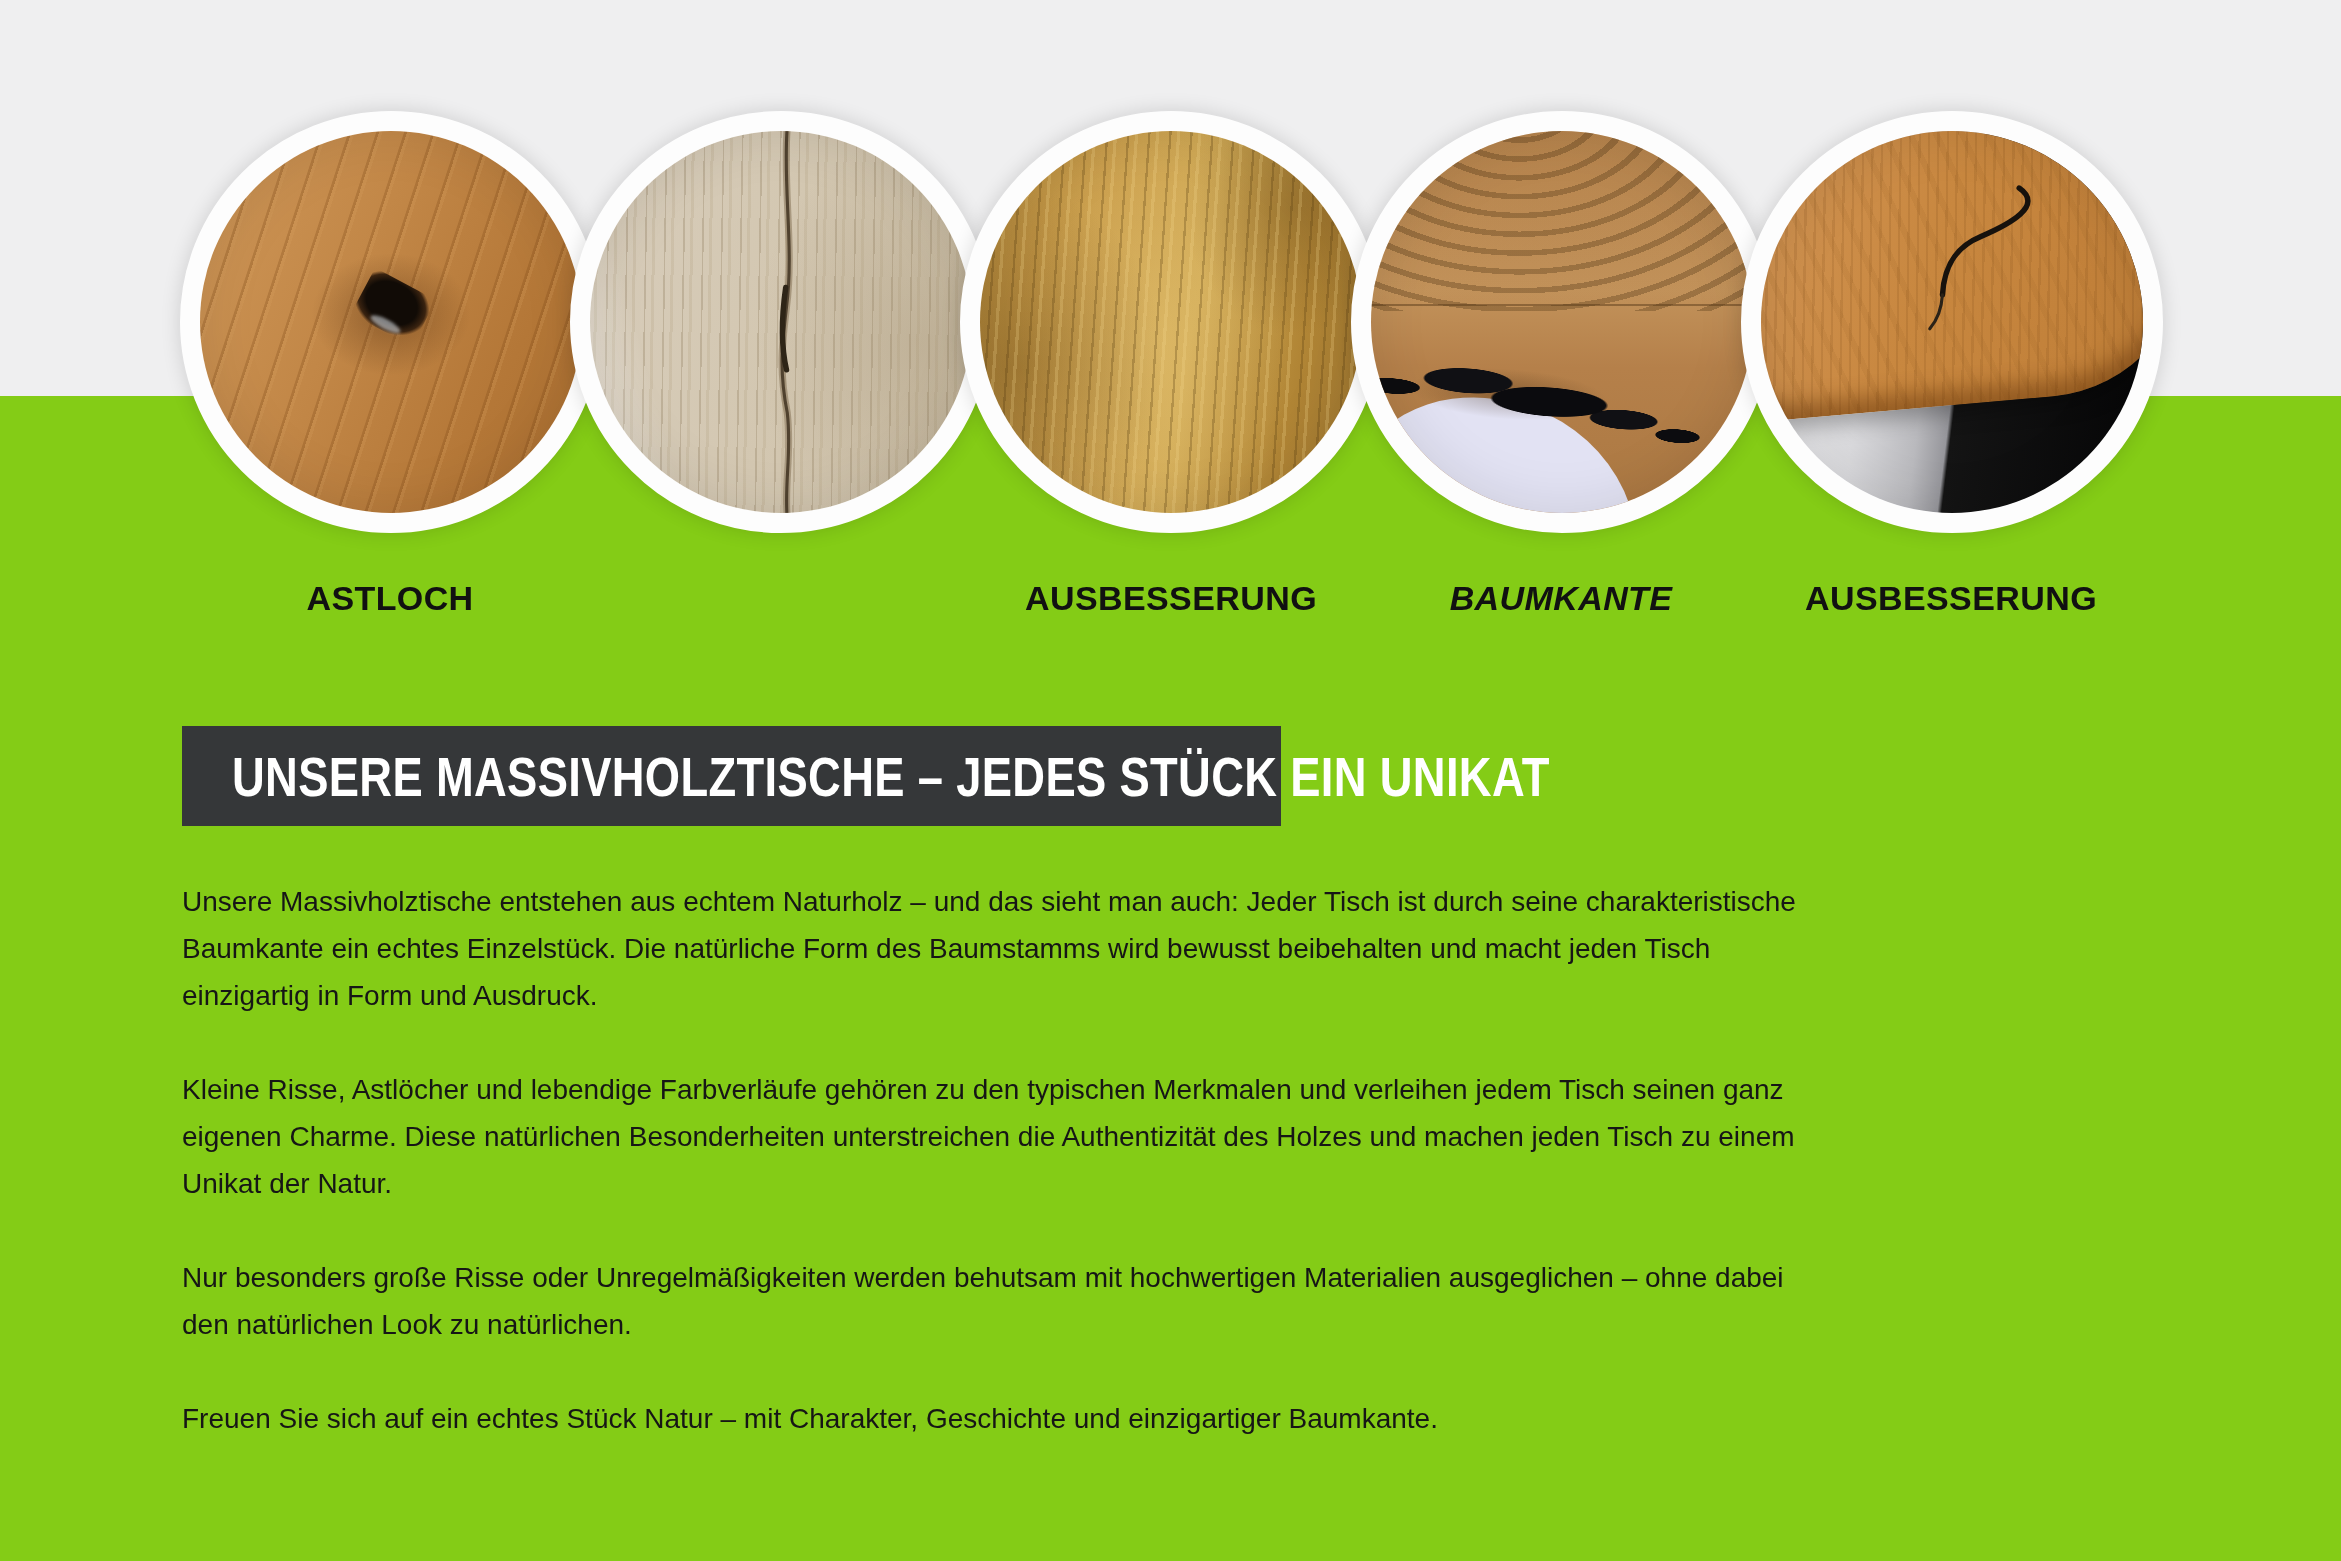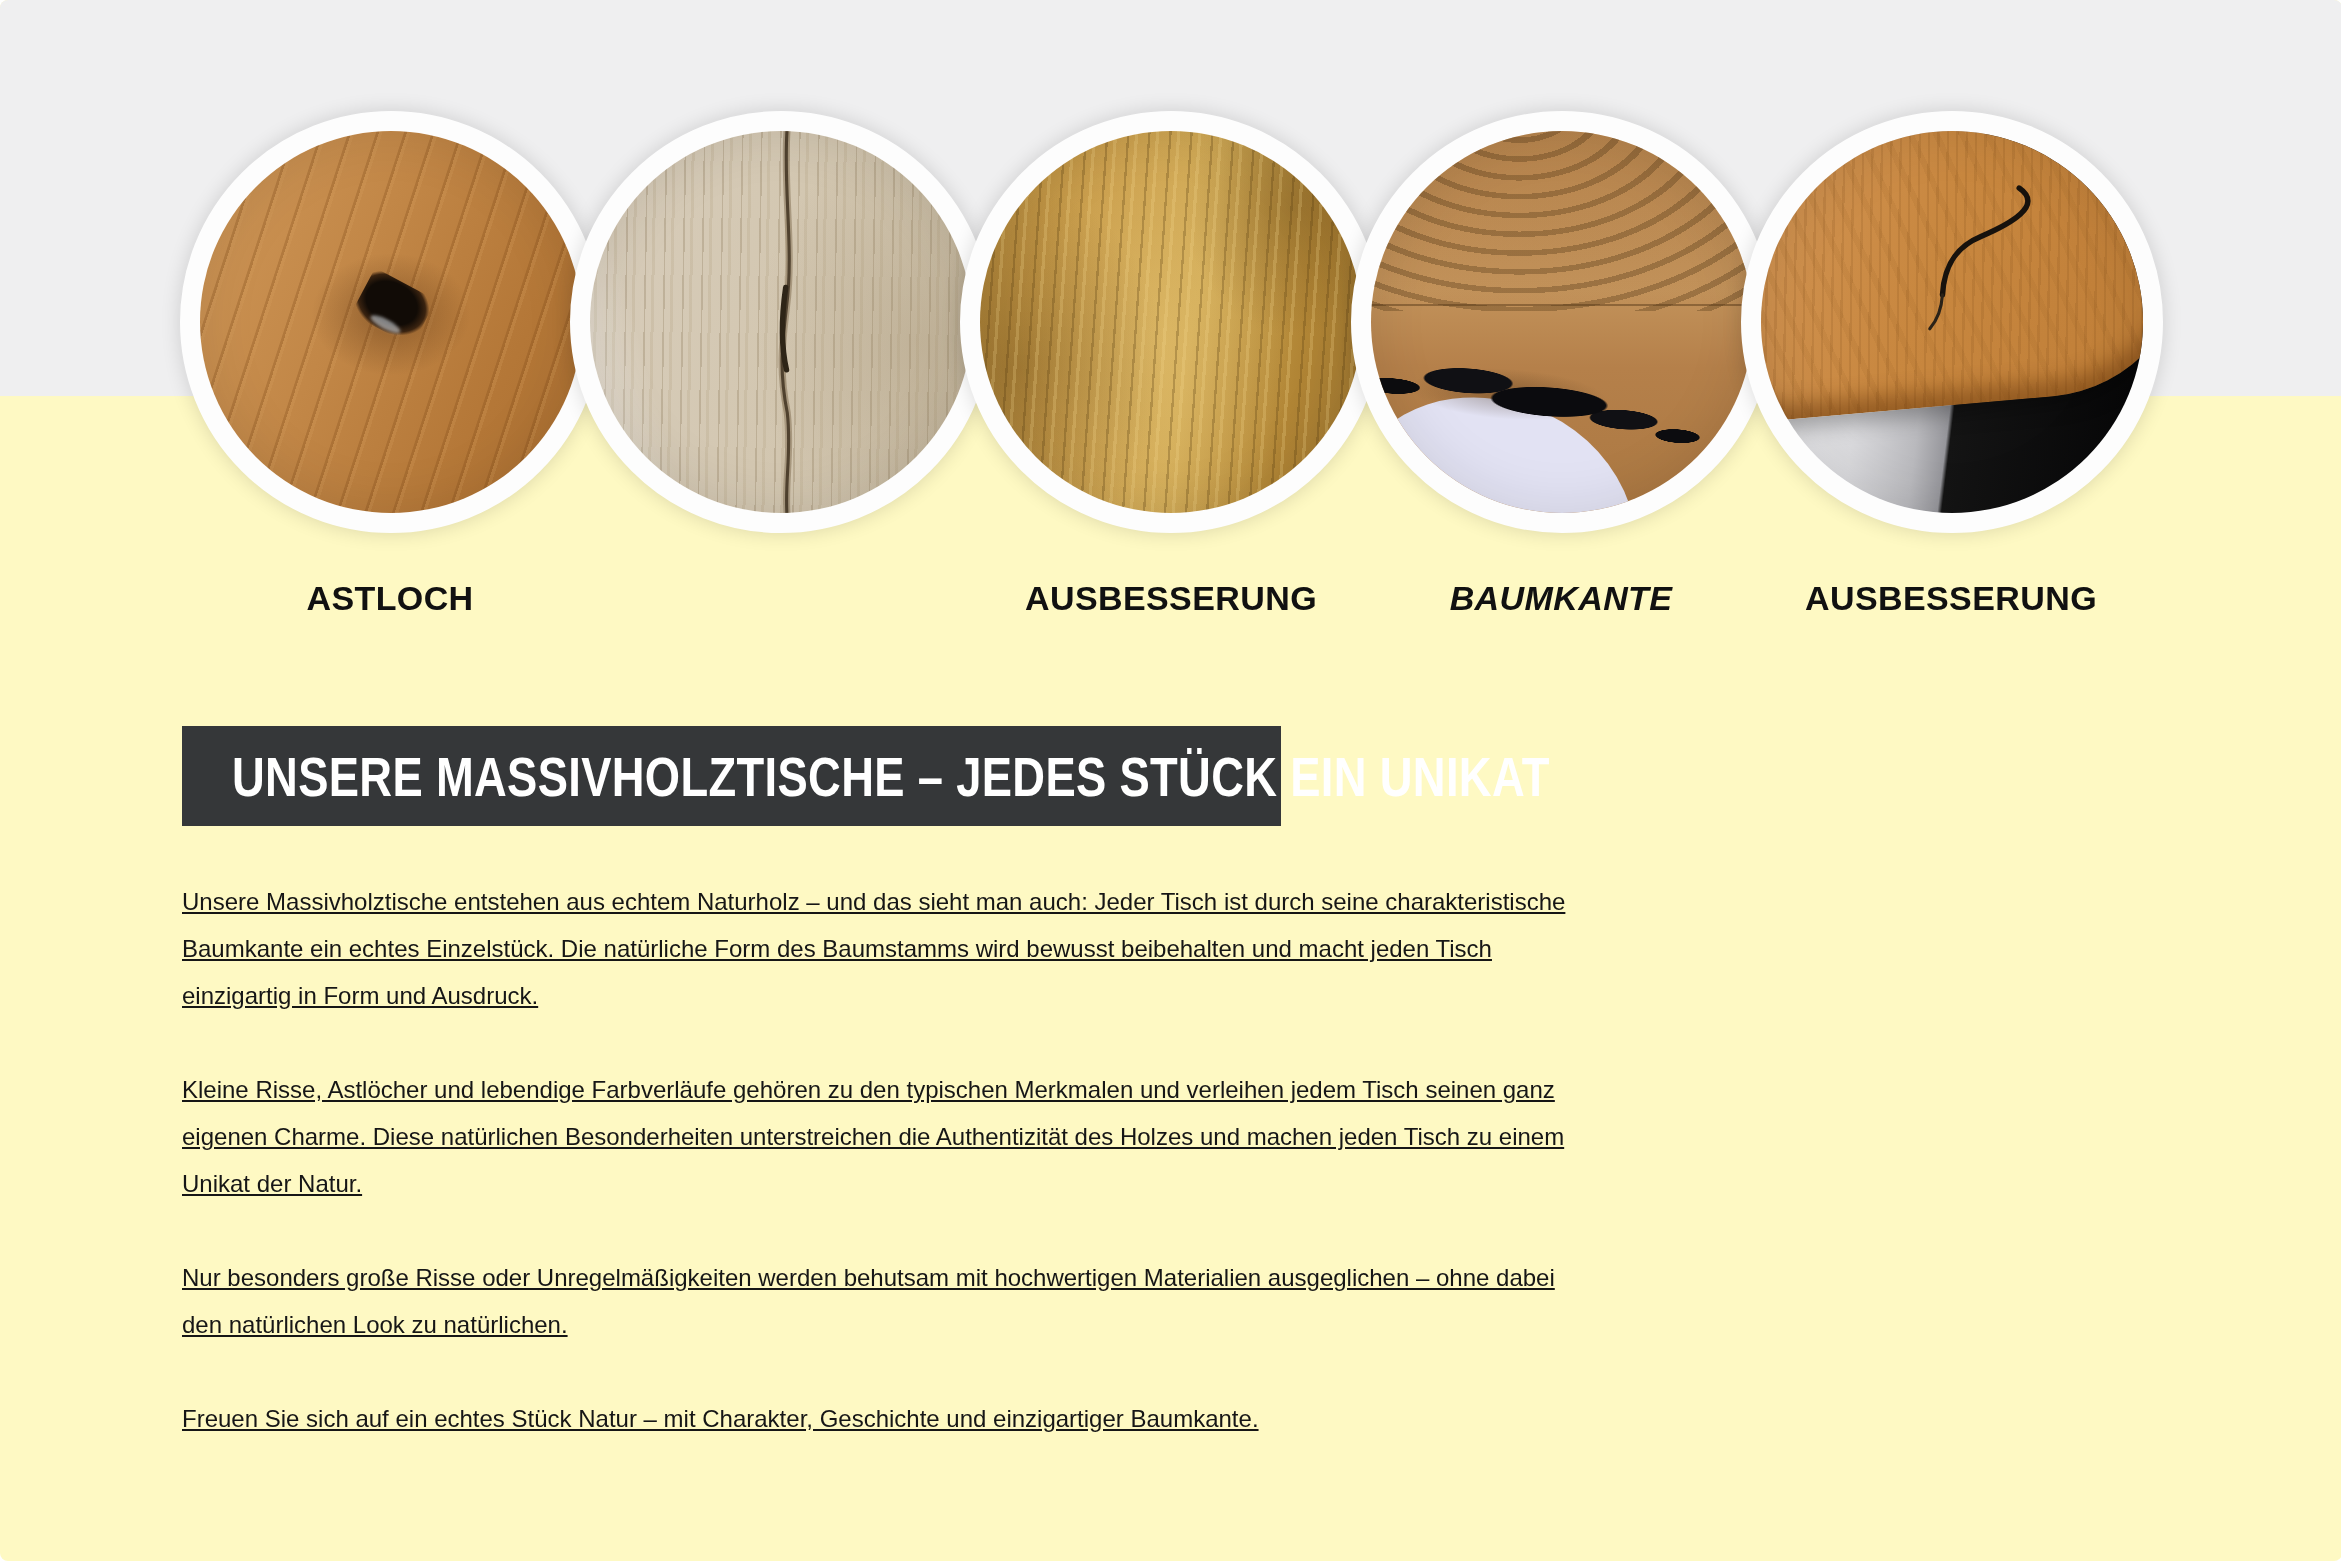--- a/index.html
+++ b/index.html
@@ -1,19 +1,18 @@
 <!DOCTYPE html>
 <html style="font-size:12.5px"><head>
 <meta charset="utf-8">
 <style>
   html,body{margin:0;padding:0;background:#ffffff;}
   .canvas{
-    position:relative;width:2342px;height:1561px;background:#fef9c3;overflow:hidden;
+    position:relative;width:2342px;height:1561px;background:#84cc16;overflow:hidden;
     font-family:"Liberation Sans","DejaVu Sans",sans-serif;
-    border-radius:8px;
   }
   .top-band{position:absolute;left:0;top:0;width:2342px;height:396px;background:#efeff0;}
 
   
   .feature{
     position:absolute;top:111px;width:422px;height:422px;border-radius:50%;
     box-sizing:border-box;border:20px solid #fdfdfd;
     box-shadow:0 0 20px rgba(0,0,0,0.14);
     background:#fdfdfd;
   }
@@ -112,21 +111,21 @@
     position:absolute;left:182px;top:726px;width:1099px;height:100px;
     background:#353739;display:flex;align-items:center;
   }
   .heading-text{
     display:inline-block;margin-left:50px;font-size:56px;font-weight:bold;color:#ffffff;
     white-space:nowrap;transform:scaleX(0.81);transform-origin:0 50%;letter-spacing:0.4px;
   }
 
   
   .body-copy{position:absolute;left:182px;top:878px;width:2030px;color:#161616;}
-  .body-copy p{margin:0 0 47px 0;font-size:24px;line-height:47px;text-decoration:underline;}
+  .body-copy p{margin:0 0 47px 0;font-size:28px;line-height:47px;}
   .body-copy .line{white-space:nowrap;}
 </style>
 </head>
 <body>
 
 <div class="canvas">
 
   <div class="top-band"></div>
 
   <div class="feature" style="left:180px;z-index:1;">

